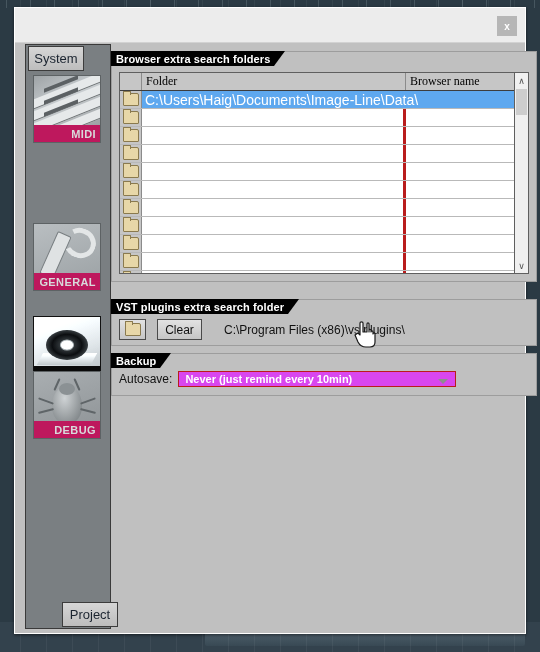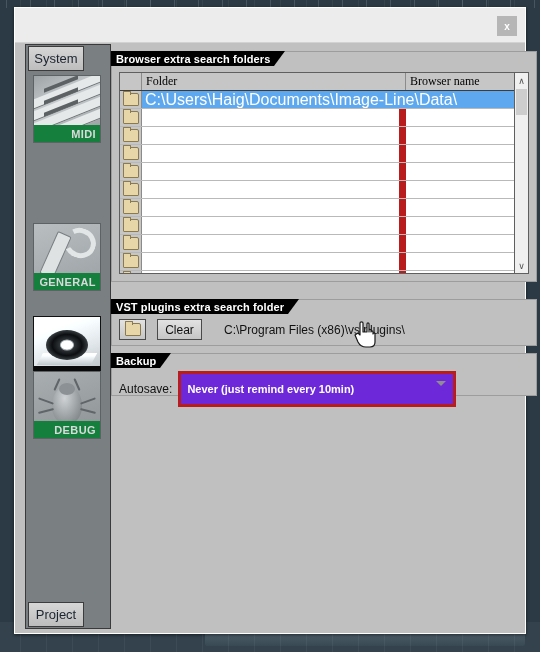--- a/index.html
+++ b/index.html
@@ -44,31 +44,31 @@
     background:#7a7f82;border:1px solid #3a3a3a;box-sizing:border-box;
   }
   .tabbtn{
     position:absolute;left:2px;width:56px;height:25px;
     background:linear-gradient(180deg,#d6d6d6,#bdbdbd);
     border:1px solid #3c3c3c;box-sizing:border-box;
     display:flex;align-items:center;justify-content:center;
     font-size:13px;color:#1b2430;cursor:pointer;
   }
   #tab-system{top:1px;}
-  #tab-project{bottom:1px;}
+  #tab-project{bottom:1px;margin-left:34px;}
 
   .navitem{
     position:absolute;left:7px;width:68px;height:68px;
     box-sizing:border-box;cursor:pointer;overflow:hidden;
     border:1px solid #5d6264;
   }
   .navitem .art{position:absolute;inset:0;}
   .navitem .cap{
     position:absolute;left:0;right:0;bottom:0;height:17px;
-    background:#15803d;color:#d8dadb;font-size:11px;font-weight:bold;
+    background:#be185d;color:#d8dadb;font-size:11px;font-weight:bold;
     display:flex;align-items:center;justify-content:flex-end;
     padding-right:4px;box-sizing:border-box;letter-spacing:.4px;
   }
   .navitem.sel{border:1px solid #111;margin-top:19px;}
   .navitem.sel .cap{background:#0a0a0a;color:#f0a017;}
   .navitem.sel .art{filter:contrast(1.12) brightness(1.1);}
 
   
   .art-midi{background:linear-gradient(150deg,#9ea3a6 0%,#c9ced1 40%,#8d9294 100%);}
   .art-midi .k{position:absolute;height:9px;background:#e6e9ea;border-bottom:1px solid #6d7274;
@@ -132,21 +132,21 @@
   }
   #gridhead{display:flex;height:17px;background:#c6c6c6;border-bottom:1px solid #3d3d3d;}
   .hcell{font-size:12px;color:#000000;display:flex;align-items:center;padding-left:4px;
     border-right:1px solid #8b8b8b;box-sizing:border-box;font-family:Liberation Serif, serif;}
   .h-ico{width:22px;padding-left:0;}
   .h-folder{flex:1;}
   .h-name{width:122px;border-right:none;}
   .grow{display:flex;height:18px;border-bottom:1px solid #b9b9b9;box-sizing:border-box;}
   .c-ico{width:22px;border-right:1px solid #8b8b8b;background:#c6c6c6;
     display:flex;align-items:center;justify-content:center;box-sizing:border-box;}
-  .c-folder{flex:1;border-right:7px solid #b91c1c;font-size:16px;color:#111;
+  .c-folder{flex:1;border-right:3px solid #b91c1c;font-size:14px;color:#111;
     display:flex;align-items:center;padding-left:3px;box-sizing:border-box;}
   .c-name{width:122px;font-size:12px;color:#111;display:flex;align-items:center;
     padding-left:3px;box-sizing:border-box;}
   .grow.sel .c-folder{background:#5ea8ef;color:#ffffff;}
   .folderico{width:14px;height:11px;background:#e7d7a8;border:1px solid #8a7a4e;
     border-radius:1px 2px 1px 1px;position:relative;}
   .folderico::before{content:"";position:absolute;left:-1px;top:-3px;width:6px;height:3px;
     background:#e7d7a8;border:1px solid #8a7a4e;border-bottom:none;border-radius:1px 1px 0 0;}
 
   
@@ -169,22 +169,22 @@
     font-size:12px;color:#111;cursor:pointer;
   }
   #vst-folder-btn{width:27px;}
   #vst-clear-btn{width:45px;margin-left:-1px;}
   #vstpath{font-size:12px;color:#111;margin-left:10px;white-space:nowrap;}
 
   
   #backuprow{position:absolute;left:7px;top:17px;display:flex;align-items:center;}
   #autosave-label{font-size:12px;color:#111;margin-right:6px;}
   #autosave-select{
-    position:relative;width:278px;height:36px;background:#6d28d9;
-    border:3px solid #b91c1c;box-sizing:border-box;cursor:pointer;
+    position:relative;width:278px;height:16px;background:#d946ef;
+    border:1px solid #b91c1c;box-sizing:border-box;cursor:pointer;
     display:flex;align-items:center;
   }
   #autosave-value{color:#ffffff;font-size:11px;font-weight:bold;padding-left:6px;}
   #autosave-arrow{
     position:absolute;right:7px;top:7px;width:0;height:0;border-style:solid;
     border-width:5px 5px 0 5px;border-color:#8e8e8e transparent transparent transparent;
   }
 
   
   #cursor{position:absolute;left:352px;top:320px;width:26px;height:30px;pointer-events:none;}

